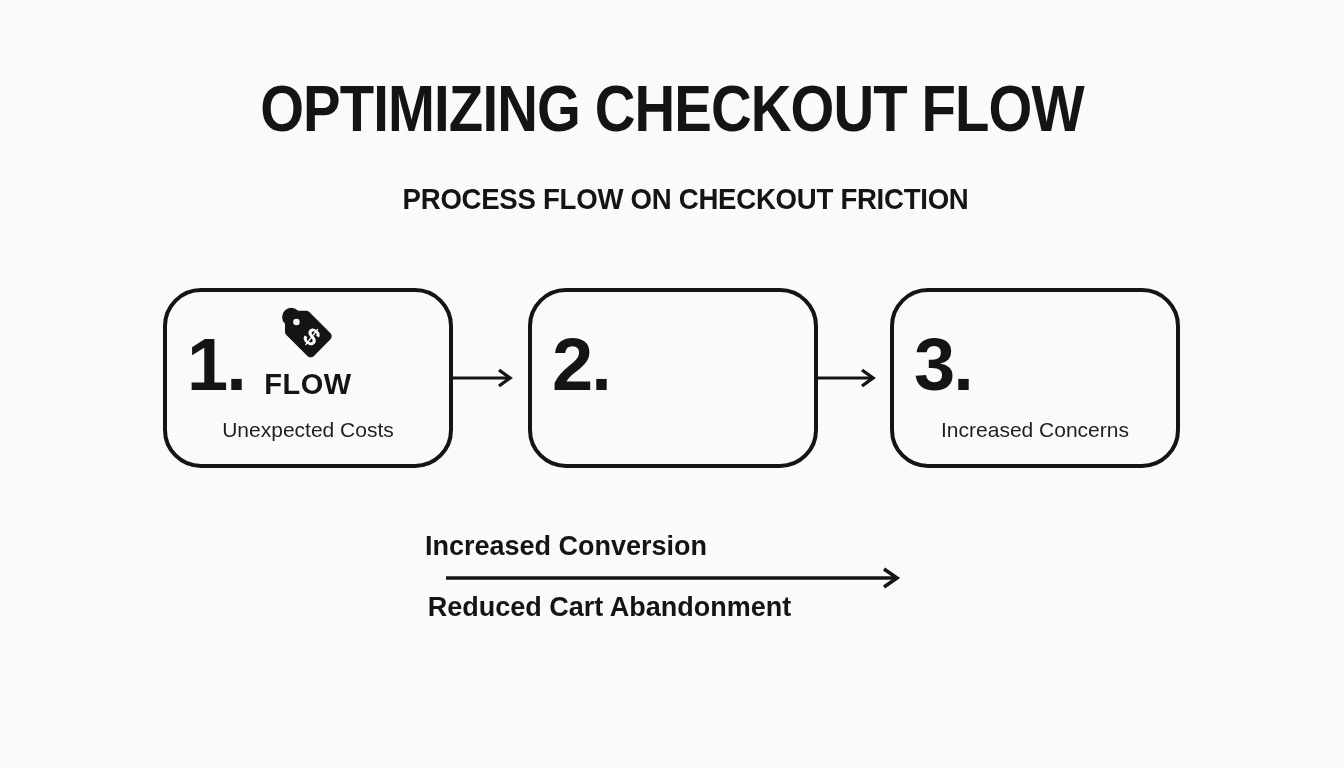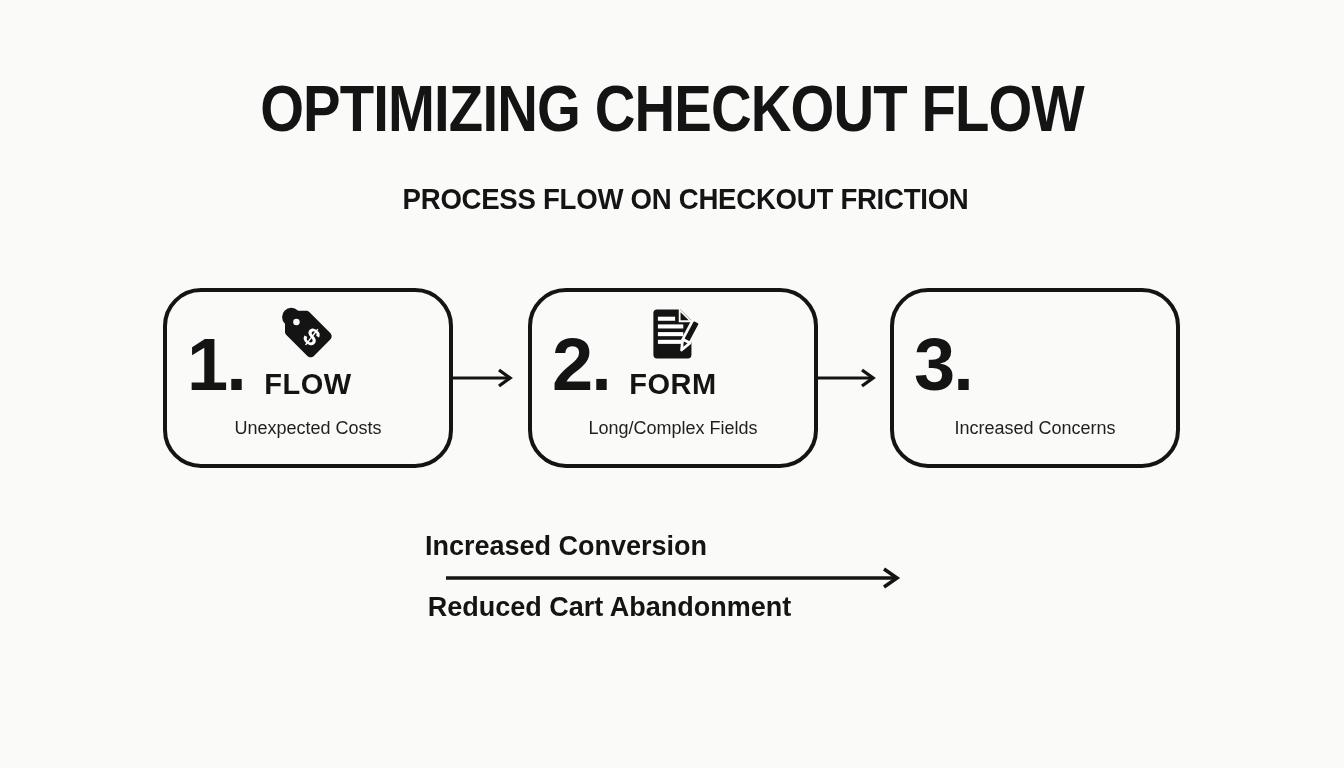--- a/index.html
+++ b/index.html
@@ -50,21 +50,21 @@
   }
   .card-icon { height: 58px; display: flex; align-items: flex-end; justify-content: center; }
   .card-icon svg { display: block; }
   .card-label {
     margin-top: 6px;
     font-size: 29px; font-weight: 700; letter-spacing: 0.5px;
     color: #141414; white-space: nowrap;
   }
   .card-sub {
     position: absolute; left: 0; right: 0; top: 126px;
-    text-align: center; font-size: 18px; font-weight: 400;
+    text-align: center; font-size: 21px; font-weight: 400;
     color: #1f1f1f; white-space: nowrap;
   }
   .flow-arrow { position: absolute; top: 366px; }
   .flow-arrow-1 { left: 452px; }
   .flow-arrow-2 { left: 815px; }
   .outcome-top {
     position: absolute; left: 0; top: 531px; width: 1132px;
     text-align: center; font-size: 27px; font-weight: 700; color: #141414;
   }
   .outcome-arrow { position: absolute; left: 444px; top: 565px; }
@@ -100,39 +100,20 @@
   <div class="card-sub">Unexpected Costs</div>
 </div>
 
 <svg class="flow-arrow flow-arrow-1" width="66" height="24" viewBox="0 0 66 24">
   <path d="M1 12 H56" stroke="#141414" stroke-width="3" fill="none"></path>
   <path d="M47 4 L58 12 L47 20" stroke="#141414" stroke-width="3.4" fill="none" stroke-linejoin="miter"></path>
 </svg>
 
 <div class="card card-2">
   <span class="card-number">2.</span>
-  <div class="card-title-group">
-    <span class="card-icon">
-      <svg width="64" height="58" viewBox="0 0 64 64">
-        <path d="M14 6 H40 L52 18 V56 Q52 60 48 60 H14 Q10 60 10 56 V10 Q10 6 14 6 Z" fill="#141414"></path>
-        <path d="M38 4 L54 20 L38 20 Z" fill="#fafaf9"></path>
-        <path d="M40 9 L49 18 L40 18 Z" fill="#141414"></path>
-        <rect x="15" y="14" width="19" height="4.5" fill="#ffffff"></rect>
-        <rect x="15" y="22.5" width="28" height="4.5" fill="#ffffff"></rect>
-        <rect x="15" y="31" width="28" height="4.5" fill="#ffffff"></rect>
-        <rect x="15" y="39.5" width="28" height="4.5" fill="#ffffff"></rect>
-        <g transform="translate(58,19) rotate(28)">
-          <rect x="-4.5" y="0" width="9" height="25" rx="2.5" fill="#141414" stroke="#fafaf9" stroke-width="3"></rect>
-          <path d="M-4.5 25 L0 36 L4.5 25 Z" fill="#141414" stroke="#fafaf9" stroke-width="3" stroke-linejoin="round"></path>
-        </g>
-      </svg>
-    </span>
-    <span class="card-label">FORM</span>
-  </div>
-  <div class="card-sub">Long/Complex Fields</div>
 </div>
 
 <svg class="flow-arrow flow-arrow-2" width="66" height="24" viewBox="0 0 66 24">
   <path d="M1 12 H56" stroke="#141414" stroke-width="3" fill="none"></path>
   <path d="M47 4 L58 12 L47 20" stroke="#141414" stroke-width="3.4" fill="none" stroke-linejoin="miter"></path>
 </svg>
 
 <div class="card card-3">
   <span class="card-number">3.</span>
   <div class="card-sub">Increased Concerns</div>

